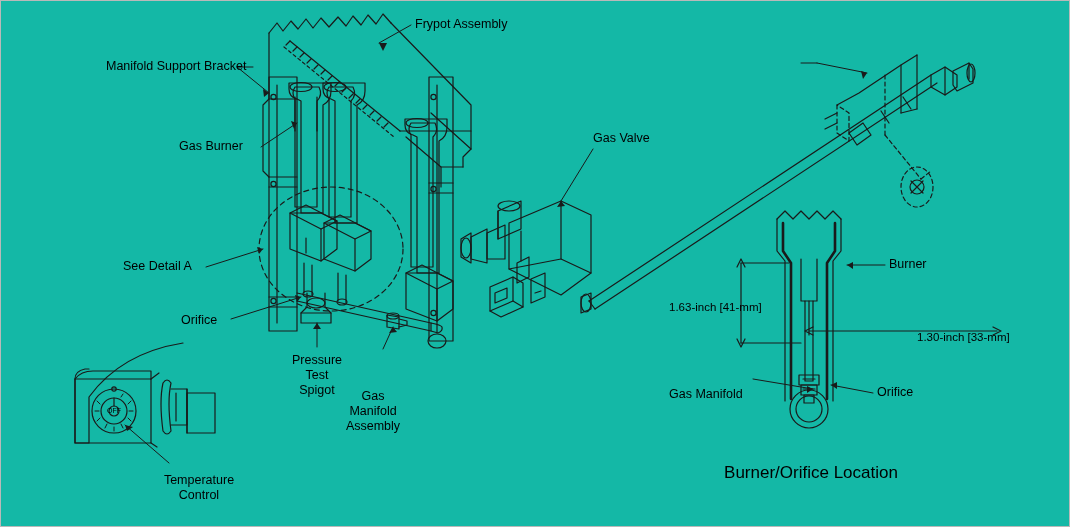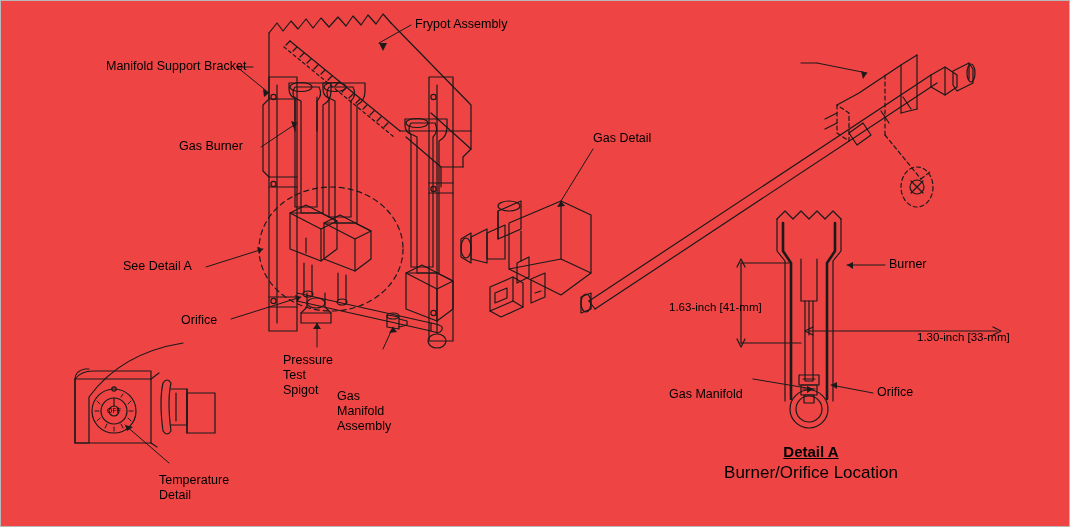--- a/index.html
+++ b/index.html
@@ -7,40 +7,40 @@
     padding: 0;
     background: #ffffff;
   }
   body {
     font-family: "Liberation Sans", sans-serif;
   }
   #page {
     position: relative;
     width: 1070px;
     height: 527px;
-    background: #ef4444;
+    background: #14b8a6;
     border: 1px solid #b9b9b9;
     box-sizing: border-box;
     overflow: hidden;
   }
   #svg-layer {
     position: absolute;
     left: 0;
     top: 0;
     width: 1070px;
     height: 527px;
   }
   .lbl {
     position: absolute;
     font-size: 12.5px;
     color: #000000;
     line-height: 1.18;
     white-space: pre;
   }
-  .lbl.center { }
+  .lbl.center { text-align: center; }
   .detail-title {
     position: absolute;
     font-size: 15px;
     font-weight: bold;
     text-decoration: underline;
     text-align: center;
   }
   .detail-sub {
     position: absolute;
     font-size: 17px;
@@ -314,28 +314,27 @@
   <div class="lbl" style="left:80px; top:58px;margin-left:25px;">Manifold Support Bracket</div>
   <div class="lbl" style="left:178px; top:138px;">Gas Burner</div>
   <div class="lbl" style="left:122px; top:258px;">See Detail A</div>
   <div class="lbl" style="left:180px; top:312px;">Orifice</div>
   <div class="lbl center" style="left:282px; top:352px; width:68px;">Pressure
 Test
 Spigot</div>
   <div class="lbl center" style="left:336px; top:388px; width:72px;">Gas
 Manifold
 Assembly</div>
-  <div class="lbl" style="left:592px; top:130px;">Gas Detail</div>
+  <div class="lbl" style="left:592px; top:130px;">Gas Valve</div>
   <div class="lbl center" style="left:158px; top:472px; width:80px;">Temperature
-Detail</div>
+Control</div>
 
   <div class="lbl" style="left:888px; top:256px;">Burner</div>
   <div class="lbl" style="left:668px; top:370px;margin-top:16px;">Gas Manifold</div>
   <div class="lbl" style="left:876px; top:384px;">Orifice</div>
   <div class="dim-lbl" style="left:656px; top:300px;">1.63-inch [41-mm]</div>
   <div class="dim-lbl" style="left:904px; top:330px;">1.30-inch [33-mm]</div>
 
-  <div class="detail-title" style="left:740px; top:442px; width:140px;">Detail A</div>
   <div class="detail-sub" style="left:720px; top:462px; width:180px;">Burner/Orifice Location</div>
 
   <div class="knob-off" style="left:106px; top:406px;">OFF</div>
 
 </div>
 
 </body></html>

